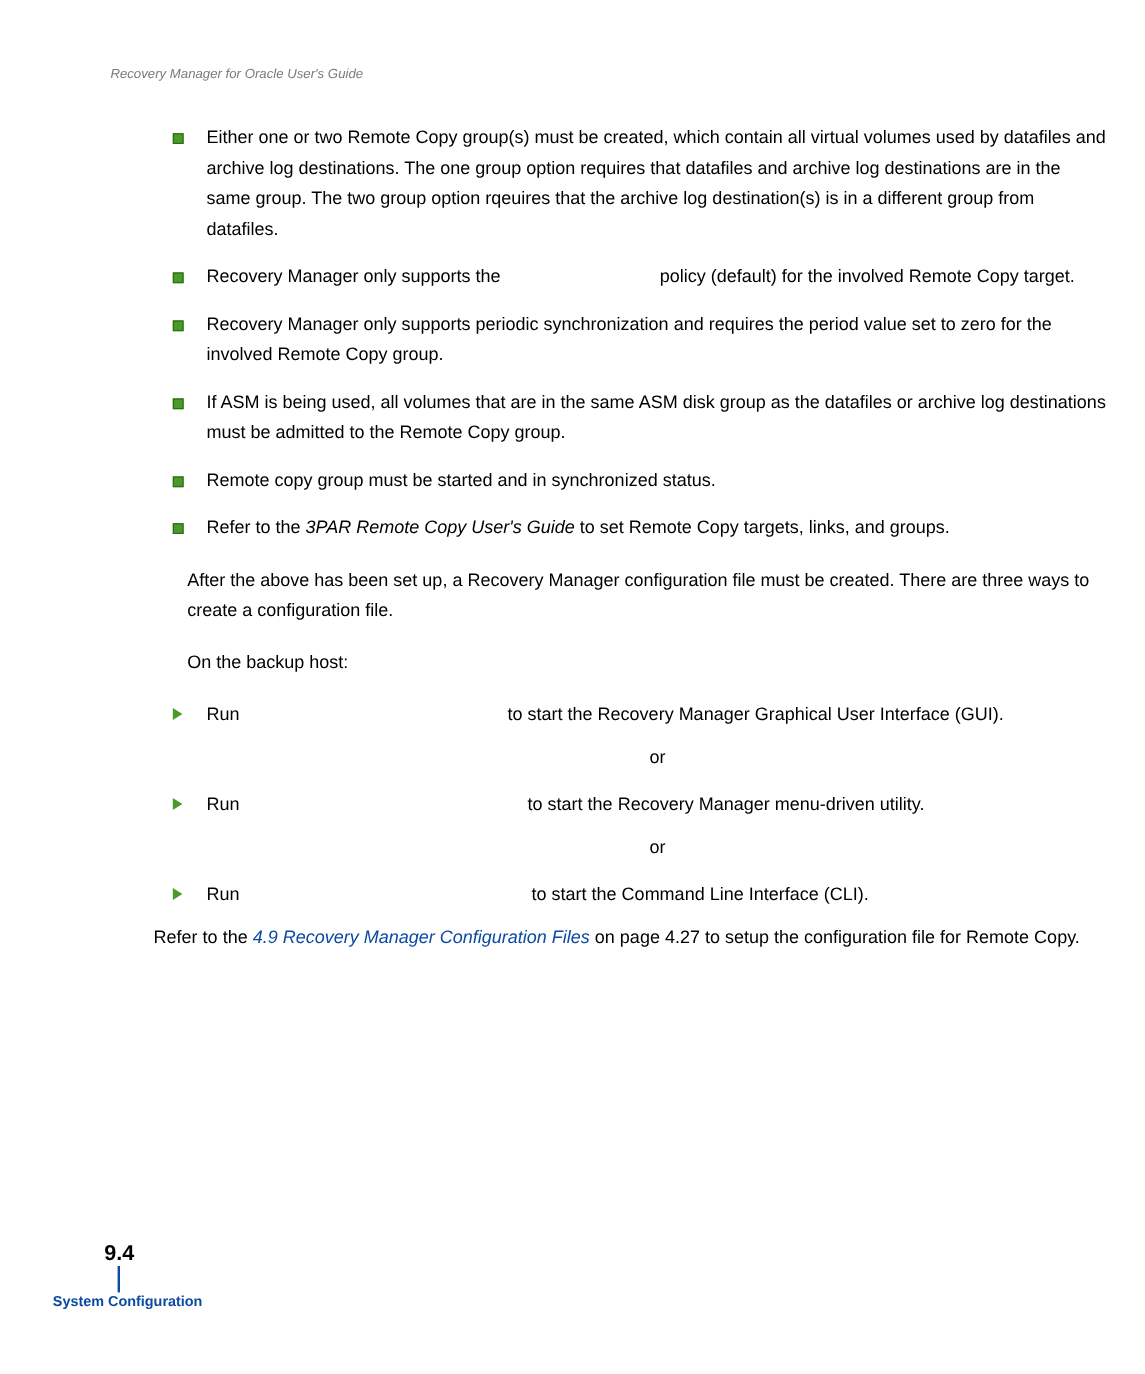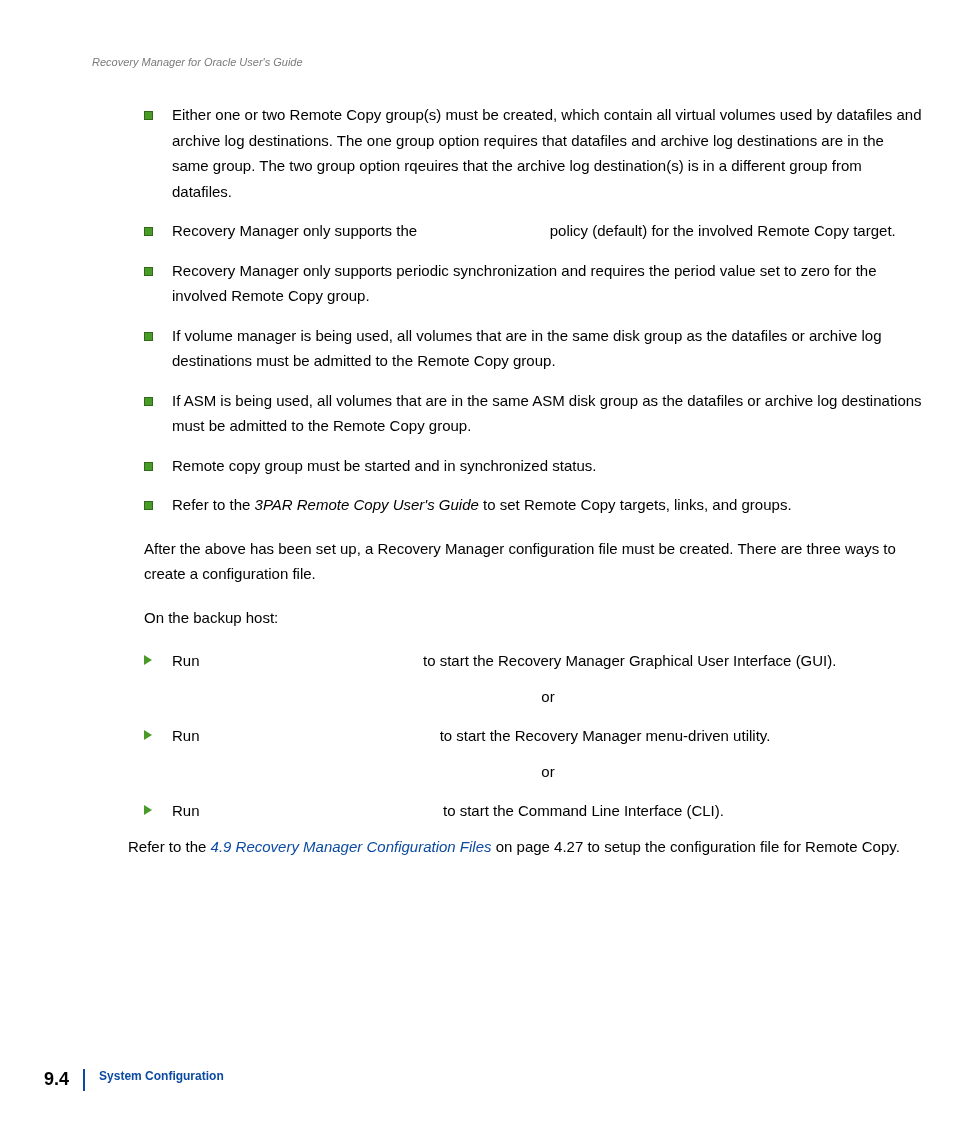--- a/index.html
+++ b/index.html
@@ -53,40 +53,41 @@
     width: 0;
     height: 0;
     border-top: 5px solid transparent;
     border-bottom: 5px solid transparent;
     border-left: 8px solid #4a9a2a;
   }
   .para {
     font-size: 15px;
     line-height: 1.7;
     margin-bottom: 18px;
-    margin-left: 0;
+    margin-left: 12px;
   }
   .or-line {
     font-size: 15px;
     line-height: 1.7;
     margin: 10px 0 14px 28px;
     text-align: center;
   }
   .ital { font-style: italic; }
   .link {
     color: #0b4aa2;
     font-style: italic;
     font-weight: 400;
   }
   .footer {
     position: absolute;
     left: 44px;
     bottom: 54px;
     display: flex;
-    align-items: flex-start;
+    align-items: center;
+    flex-direction: column;
   }
   .page-num {
     font-size: 18px;
     font-weight: 700;
     color: #000;
     padding-right: 14px;
   }
   .footer-sep {
     width: 2px;
     height: 22px;
@@ -109,21 +110,20 @@
   <div class="running-header">Recovery Manager for Oracle User's Guide</div>
 
   <div class="content">
 
     <ul class="bullet-list">
       <li>Either one or two Remote Copy group(s) must be created, which contain all virtual volumes used by datafiles and archive log destinations. The one group option requires that datafiles and archive log destinations are in the same group. The two group option rqeuires that the archive log destination(s) is in a different group from datafiles.</li>
       <li>
         <span>Recovery Manager only supports the </span><span class="item-code" style="color:#fff;">no_fail_wrt_on_err</span><span> policy (default) for the involved Remote Copy target.</span>
       </li>
       <li>Recovery Manager only supports periodic synchronization and requires the period value set to zero for the involved Remote Copy group.</li>
-      <li>If volume manager is being used, all volumes that are in the same disk group as the datafiles or archive log destinations must be admitted to the Remote Copy group.</li>
       <li>If ASM is being used, all volumes that are in the same ASM disk group as the datafiles or archive log destinations must be admitted to the Remote Copy group.</li>
       <li>Remote copy group must be started and in synchronized status.</li>
       <li>
         <span>Refer to the </span><span class="ital">3PAR Remote Copy User's Guide</span><span> to set Remote Copy targets, links, and groups.</span>
       </li>
     </ul>
 
     <p class="para">After the above has been set up, a Recovery Manager configuration file must be created. There are three ways to create a configuration file.</p>
 
     <p class="para">On the backup host:</p>

